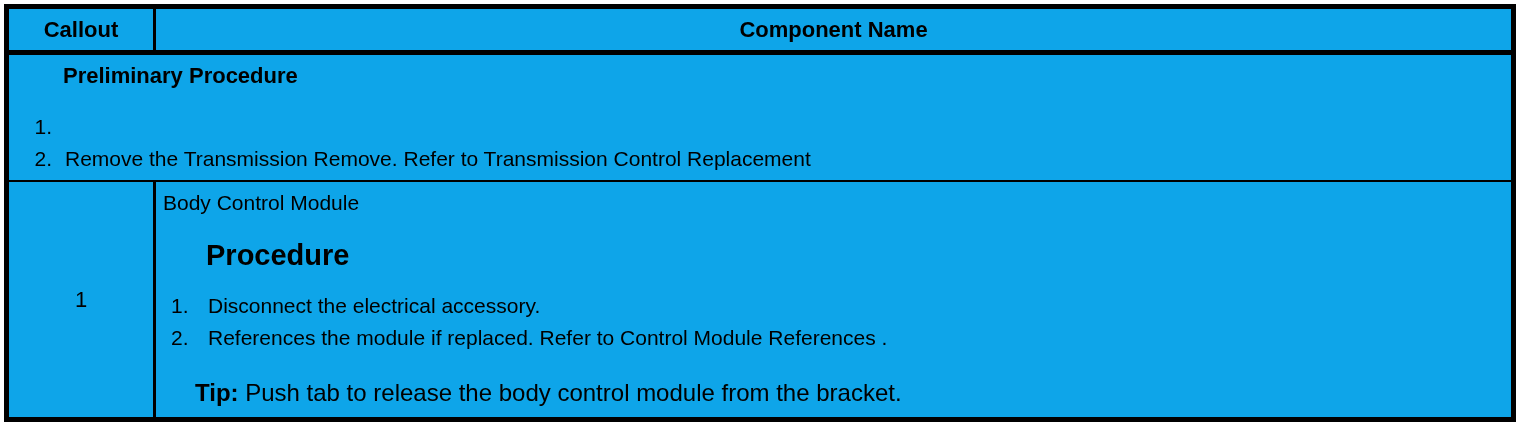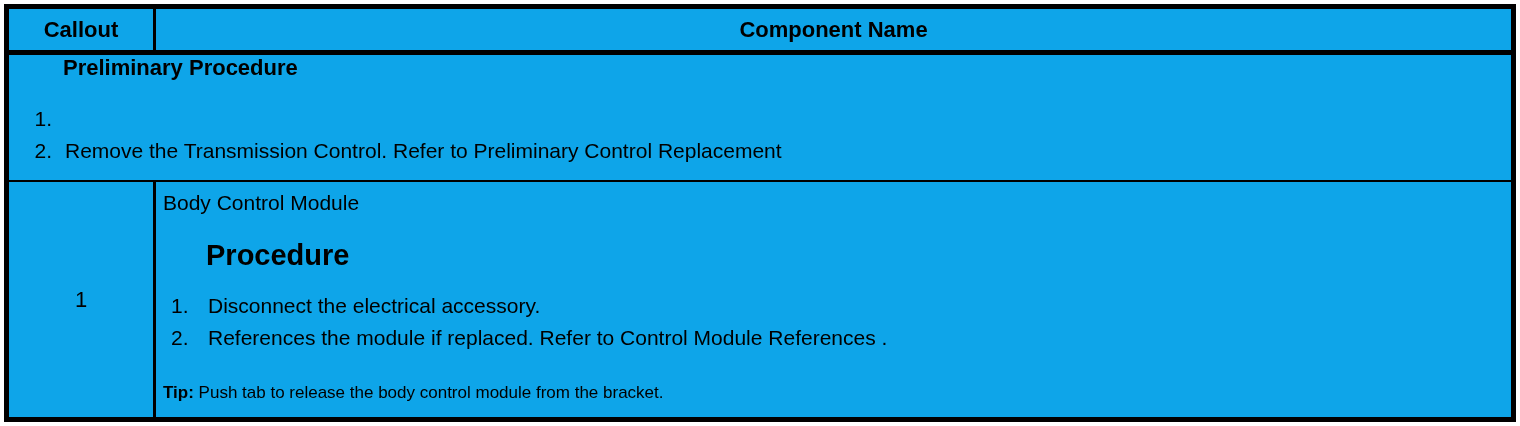--- a/index.html
+++ b/index.html
@@ -42,20 +42,21 @@
     flex: none;
     border-right: 3px solid #000000;
   }
   .header-component { flex: 1; border-radius: 12px; }
   
   .prelim-section {
     flex: none;
     height: 127px;
     border-bottom: 2px solid #000000;
     box-sizing: border-box;
+    padding-top: 8px;
     overflow: hidden;
   }
   .prelim-title {
     font-weight: bold;
     font-size: 22px;
     line-height: 26px;
     margin-left: 54px;
   }
   .step-list { margin-top: 22px; }
   .step {
@@ -102,22 +103,23 @@
     font-size: 21px;
     line-height: 32px;
   }
   .istep .num {
     flex: none;
     margin-left: 8px;
     width: 37px;
   }
   .tip-line {
     margin-top: 25px;
-    font-size: 17px;
+    font-size: 24px;
     line-height: 28px;
+    margin-left: 32px;
   }
   .tip-line .tip-label { font-weight: bold; }
 </style>
 </head>
 <body>
 
 <div class="doc-table">
 
   <div class="header-row">
     <div class="header-cell header-callout">Callout</div>
@@ -125,21 +127,21 @@
   </div>
 
   <div class="prelim-section">
     <div class="prelim-title">Preliminary Procedure</div>
     <div class="step-list">
       <div class="step">
         <span class="num">1.</span>
       </div>
       <div class="step">
         <span class="num">2.</span>
-        <span class="txt">Remove the Transmission Control. Refer to Preliminary Control Replacement</span>
+        <span class="txt">Remove the Transmission Remove. Refer to Transmission Control Replacement</span>
       </div>
     </div>
   </div>
 
   <div class="component-row">
     <div class="callout-cell">1</div>
     <div class="component-cell">
       <div class="component-name">Body Control Module</div>
       <div class="procedure-title">Procedure</div>
       <div class="inner-steps">

